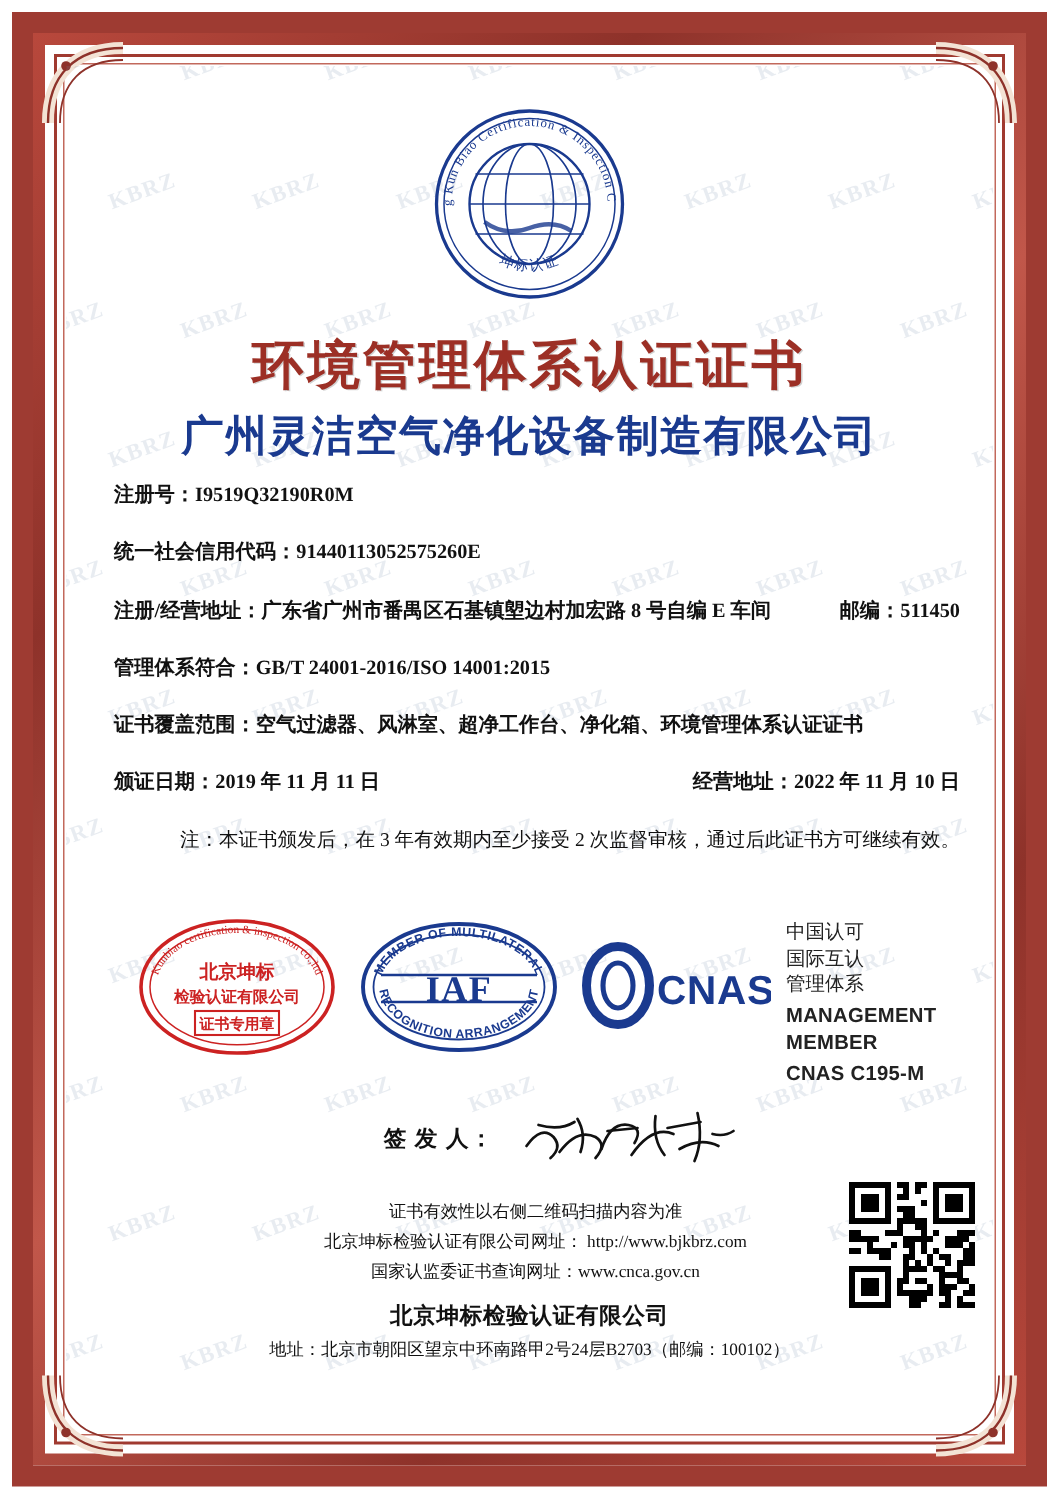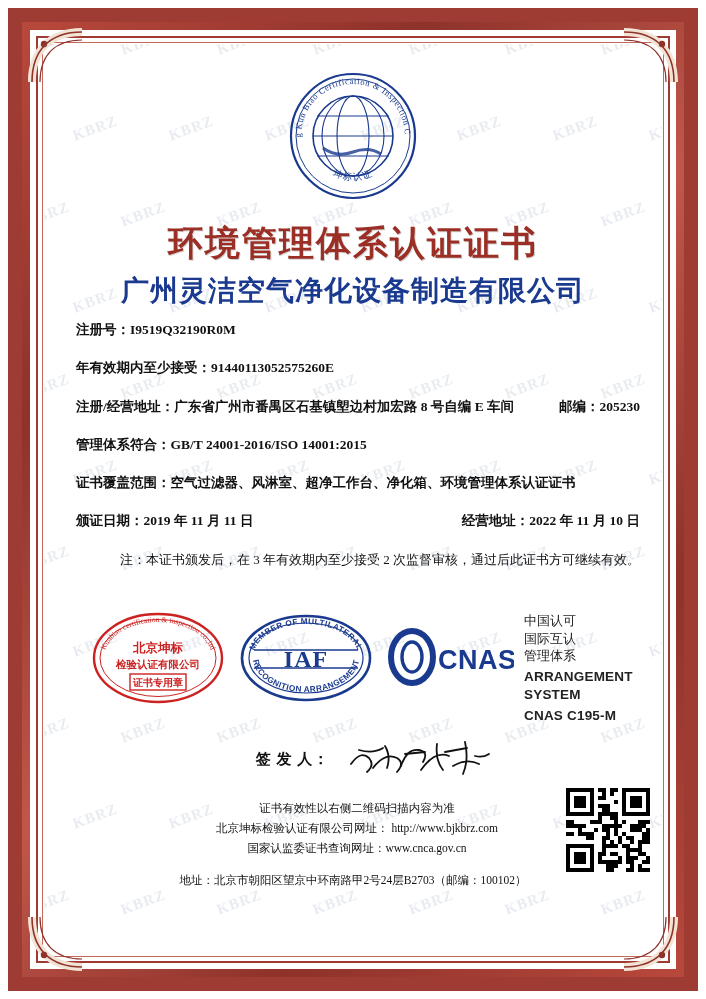--- a/index.html
+++ b/index.html
@@ -405,29 +405,29 @@
     <div class="title">环境管理体系认证证书</div>
     <div class="company">广州灵洁空气净化设备制造有限公司</div>
 
     <div class="fields">
 
       <div class="field-row">
         <span class="lbl">注册号：</span><span class="val">I9519Q32190R0M</span>
       </div>
 
       <div class="field-row">
-        <span class="lbl">年有效期内至少接受：</span><span class="val">91440113052575260E</span>
+        <span class="lbl">统一社会信用代码：</span><span class="val">91440113052575260E</span>
       </div>
 
       <div class="field-row row-split">
         <div>
           <span class="lbl">注册/经营地址：</span><span class="val">广东省广州市番禺区石基镇塱边村加宏路 8 号自编 E 车间</span>
         </div>
         <div>
-          <span class="lbl">邮编：</span><span class="val">205230</span>
+          <span class="lbl">邮编：</span><span class="val">511450</span>
         </div>
       </div>
 
       <div class="field-row">
         <span class="lbl">管理体系符合：</span><span class="val">GB/T 24001-2016/ISO 14001:2015</span>
       </div>
 
       <div class="field-row">
         <span class="lbl">证书覆盖范围：</span><span class="val">空气过滤器、风淋室、超净工作台、净化箱、环境管理体系认证证书</span>
       </div>
@@ -488,21 +488,21 @@
           <ellipse cx="24" cy="29" rx="21" ry="26" fill="none" stroke="#1a3a8f" stroke-width="6"></ellipse>
           <ellipse cx="24" cy="29" rx="10" ry="15" fill="none" stroke="#1a3a8f" stroke-width="3.4"></ellipse>
           <text x="50" y="41" font-family="Liberation Sans, sans-serif" font-size="27" font-weight="bold" fill="#1a3a8f" letter-spacing="0.5">CNAS</text>
         </svg>
       </div>
 
       <div class="mark-text">
         <div class="cn">中国认可</div>
         <div class="cn">国际互认</div>
         <div class="cn">管理体系</div>
-        <div class="en">ARRANGEMENT SYSTEM</div>
+        <div class="en">MANAGEMENT MEMBER</div>
         <div class="en">CNAS C195-M</div>
       </div>
     </div>
 
     <div class="sign-row">
       <span class="sign-label">签 发 人：</span>
       <span class="sign-img">
         <svg width="150" height="46" viewBox="0 0 150 46">
           <g fill="none" stroke="#111" stroke-width="1.8" stroke-linecap="round">
             <path d="M6 28 q10 -14 18 -6 q6 7 -2 14"></path>
@@ -666,17 +666,18 @@
           <rect x="56" y="0" width="28" height="28" fill="#000"></rect>
           <rect x="60" y="4" width="20" height="20" fill="#fff"></rect>
           <rect x="64" y="8" width="12" height="12" fill="#000"></rect>
           <rect x="0" y="56" width="28" height="28" fill="#000"></rect>
           <rect x="4" y="60" width="20" height="20" fill="#fff"></rect>
           <rect x="8" y="64" width="12" height="12" fill="#000"></rect>
         </svg>
     </div>
 
     <div class="org-footer">
+      <div class="org-name">北京坤标检验认证有限公司</div>
       <div class="org-addr">地址：北京市朝阳区望京中环南路甲2号24层B2703（邮编：100102）</div>
     </div>
 
   </div>
 </div>
 
 </body></html>

